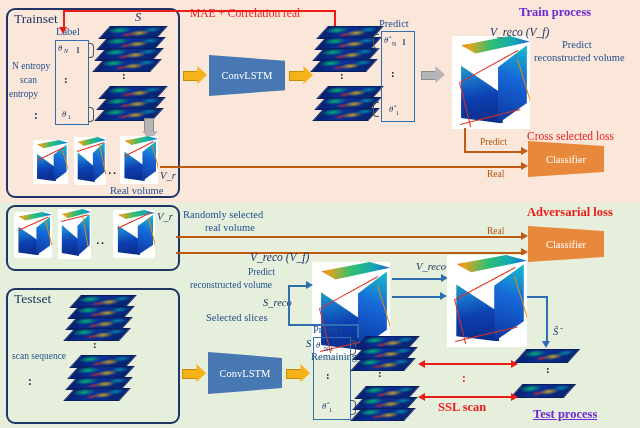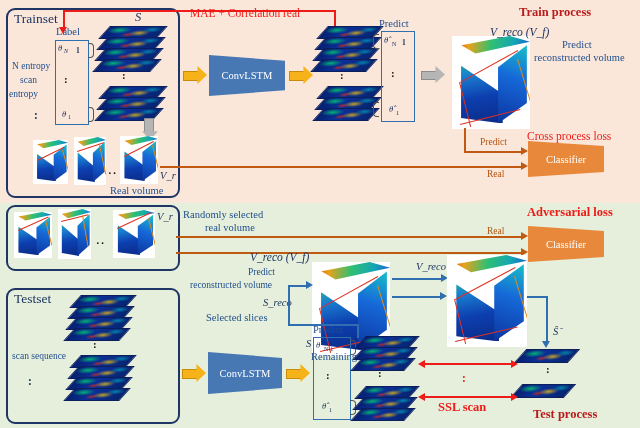--- a/index.html
+++ b/index.html
@@ -15,21 +15,21 @@
   .bg-test{position:absolute;left:0;top:203px;width:640px;height:225px;background:#e6efdb;}
 
   
   .panel{position:absolute;border:2px solid #1f3566;border-radius:9px;background:transparent;}
 
   
   .t{position:absolute;white-space:nowrap;line-height:1;}
   .blue{color:#1f4e8c;}
   .navy{color:#16305e;}
   .red{color:#ee1c18;}
-  .cyan{color:#b91c1c;}
+  .cyan{color:#6d28d9;}
   .brown{color:#b4530f;}
   .b{font-weight:bold;}
   .it{font-style:italic;}
   .f7{font-size:7.5px;}
   .f8{font-size:8.5px;}
   .f9{font-size:9.5px;}
   .f10{font-size:10.5px;}
   .f11{font-size:11.5px;}
   .f12{font-size:12.5px;}
   .f13{font-size:13.5px;}
@@ -201,21 +201,21 @@
       <i style="left:8px;top:46px;width:66px;transform:rotate(-29deg);"></i>
       <i style="left:8px;top:46px;width:46px;transform:rotate(76deg);"></i>
       <i class="o" style="left:66px;top:23px;width:50px;transform:rotate(73deg);"></i>
       <i style="left:8px;top:88px;width:62px;transform:rotate(-14deg);"></i>
     </div>
   </div>
   <div class="t f11 it navy" style="left:490px;top:27px;">V_reco (V_f)</div>
   <div class="t f10 blue" style="left:562px;top:40px;">Predict</div>
   <div class="t f10 blue" style="left:534px;top:53px;">reconstructed volume</div>
 
-  <div class="t f11 red" style="left:527px;top:131px;">Cross process loss</div>
+  <div class="t f11 red" style="left:527px;top:131px;">Cross selected loss</div>
 
   <div class="trapL orange" style="left:528px;top:141px;width:76px;height:36px;">
     <div class="shape"></div>
     <div class="lbl">Classifier</div>
   </div>
 
   <div class="ln v" style="left:464px;top:128px;height:24px;"></div>
   <div class="ln h" style="left:464px;top:151px;width:58px;"></div>
   <div class="ahead r" style="left:521px;top:147px;"></div>
   <div class="t f9 brown" style="left:480px;top:138px;">Predict</div>
@@ -287,21 +287,21 @@
     <div class="wire">
         <i style="left:4px;top:18px;width:37px;transform:rotate(-25deg);"></i>
       <i class="o" style="left:36px;top:8px;width:28px;transform:rotate(76deg);"></i>
       </div>
   </div>
   <div class="t f10 it navy" style="left:157px;top:212px;">V_r</div>
   <div class="t f10 blue" style="left:183px;top:210px;">Randomly selected</div>
   <div class="t f10 blue" style="left:205px;top:223px;">real volume</div>
 
   <div class="t f12 b red" style="left:527px;top:206px;">Adversarial loss</div>
-  <div class="t f12 b cyan" style="left:533px;top:408px;">Test process</div>
+  <div class="t f12 b cyan" style="left:533px;top:408px;text-decoration:underline;">Test process</div>
 
   <div class="trapL orange" style="left:528px;top:226px;width:76px;height:36px;">
     <div class="shape"></div>
     <div class="lbl">Classifier</div>
   </div>
 
   <div class="ln h" style="left:176px;top:236px;width:346px;"></div>
   <div class="ahead r" style="left:521px;top:232px;"></div>
   <div class="t f9 brown" style="left:487px;top:227px;">Real</div>
 

